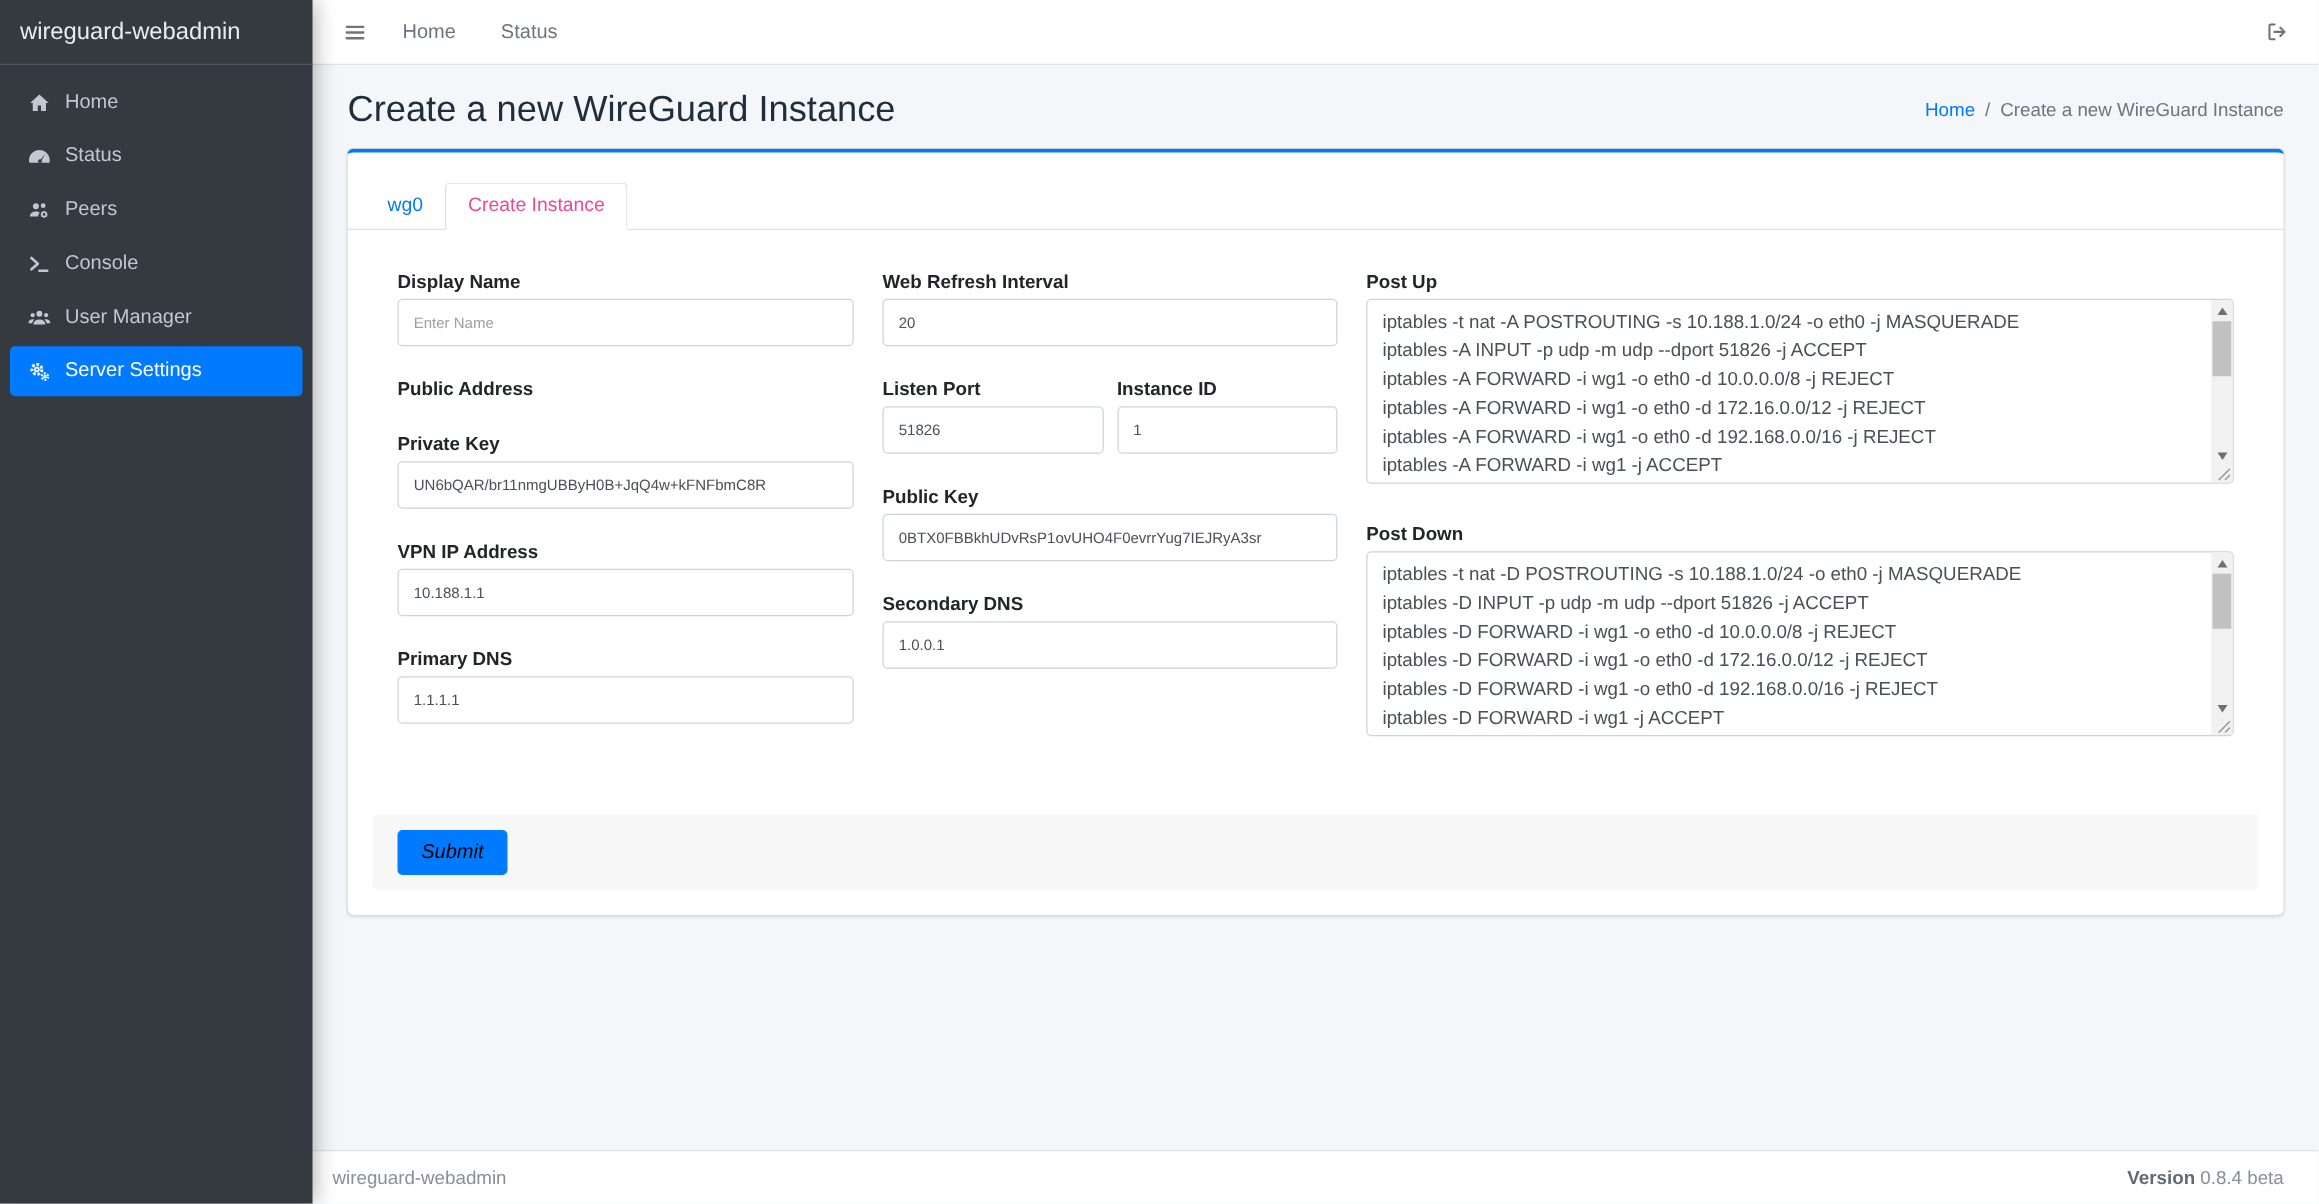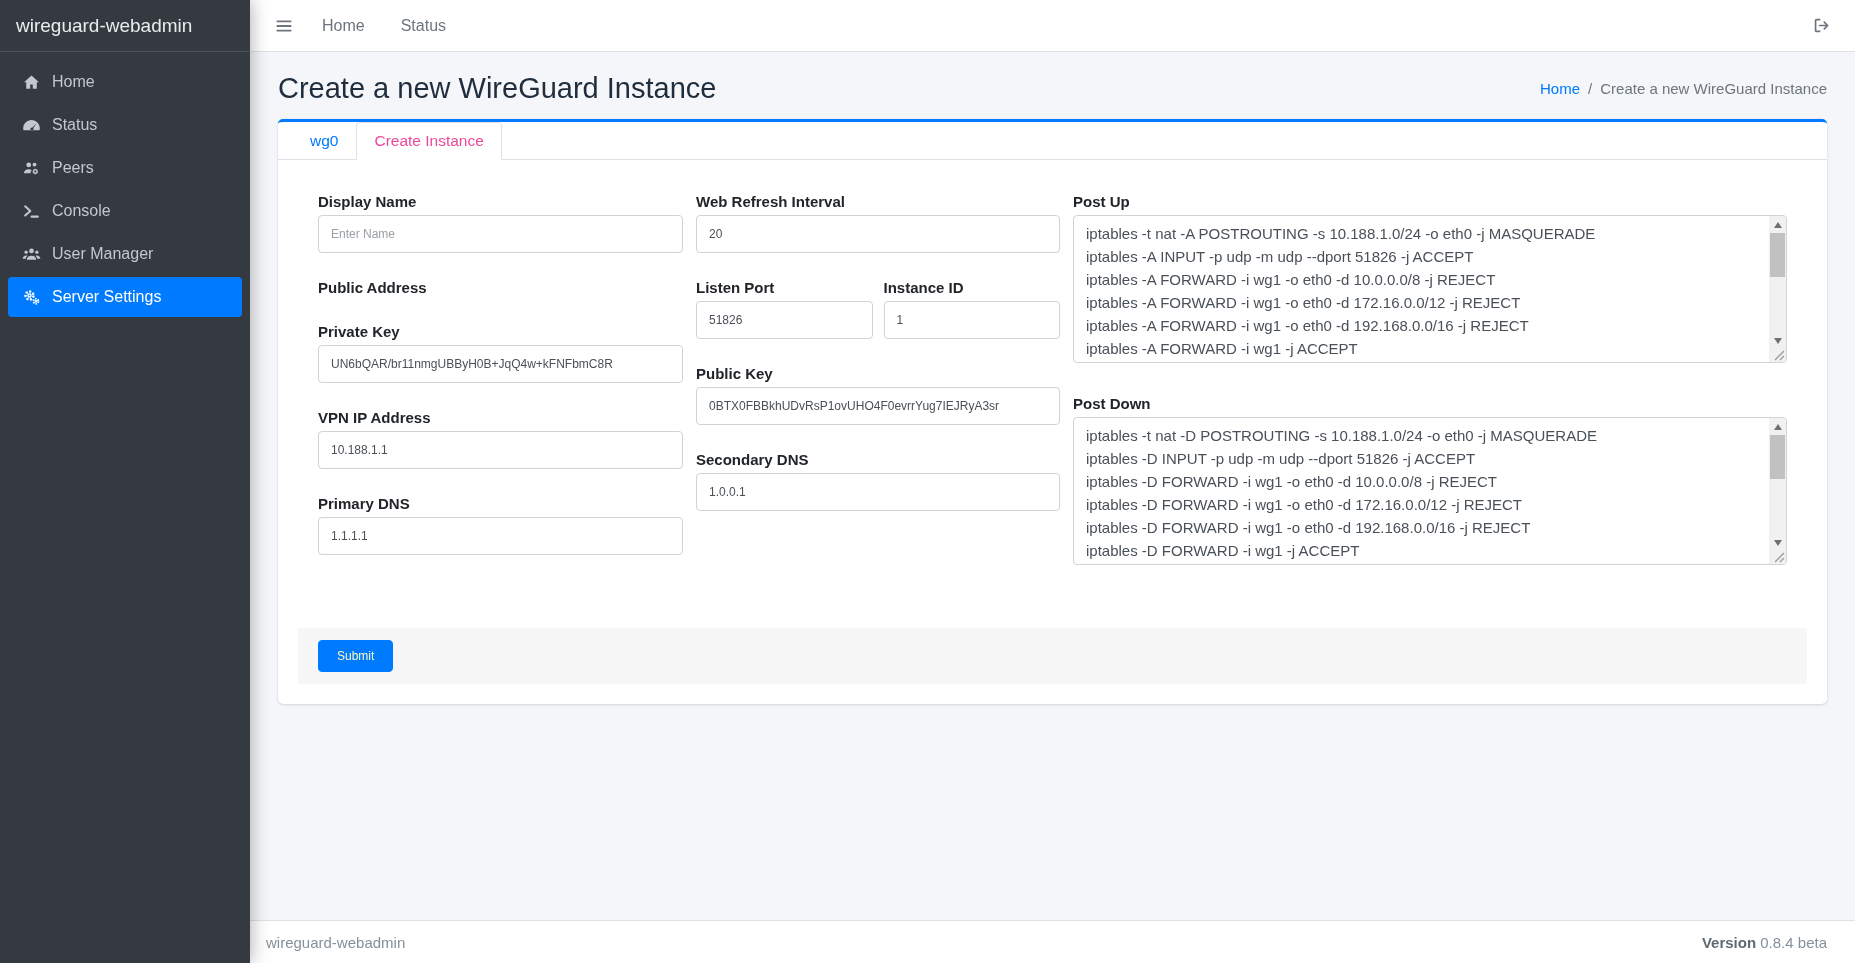--- a/index.html
+++ b/index.html
@@ -29,26 +29,26 @@
   .content { height:868px; padding:0 20px; overflow:hidden; }
   .content-header { display:flex; align-items:center; justify-content:space-between; padding:20px 8px 14px 8px; }
   .content-header h1 { font-size:29px; font-weight:500; color:#1f2d3d; }
   .breadcrumb { font-size:15px; display:flex; gap:8px; align-items:center; }
   .breadcrumb a { color:#007bff; text-decoration:none; cursor:pointer; }
   .breadcrumb .sep { color:#6c757d; }
   .breadcrumb .cur { color:#6c757d; }
 
   
   .card { background:#fff; border-top:3px solid #007bff; border-radius:5px; box-shadow:0 0 1px rgba(0,0,0,.15), 0 1px 3px rgba(0,0,0,.12); margin:0 8px; }
-  .card-tabs { display:flex; align-items:flex-end; padding:0 14px 0 14px; border-bottom:1px solid #dee2e6; }
+  .card-tabs { display:flex; align-items:flex-end; padding:24px 14px 0 14px; border-bottom:1px solid #dee2e6; }
   .tab { padding:9px 17px; font-size:15.5px; color:#007bff; cursor:pointer; text-decoration:none; border:1px solid transparent; border-radius:4px 4px 0 0; margin-bottom:-1px; }
   .tab.active { background:#fff; color:#ec4899; border-color:#dee2e6 #dee2e6 #fff; cursor:default; }
 
   .pane { padding:13px 20px 20px 20px; }
-  .form-grid { display:flex; gap:13px; padding:20px 20px 0 20px; }
+  .form-grid { display:flex; gap:23px; padding:20px 20px 0 20px; }
   .col.c1 { width:365px; min-width:365px; }
   .col.c2 { width:364px; min-width:364px; }
   .col.c3 { flex:1; }
 
   .fg { margin-bottom:26px; }
   .fg label { display:block; font-size:15px; font-weight:700; color:#212529; line-height:18px; margin-bottom:4px; }
   .fi { width:100%; height:38px; border:1px solid #ced4da; border-radius:4px; padding:0 12px; font-size:12px; color:#495057; background:#fff; font-family:inherit; outline:none; white-space:nowrap; overflow:hidden; }
   .fi::placeholder { color:#9aa0a6; }
   .split { display:flex; gap:11px; }
   .split .fg { flex:1; }
@@ -63,21 +63,21 @@
   .sb { position:absolute; top:1px; right:1px; bottom:1px; width:17px; background:#f1f1f1; border-radius:0 3px 3px 0; }
   .sb-btn { position:absolute; left:0; width:17px; height:15px; display:flex; align-items:center; justify-content:center; cursor:pointer; }
   .sb-btn.up { top:1px; } .sb-btn.down { bottom:14px; }
   .tri-up { width:0; height:0; border-left:4px solid transparent; border-right:4px solid transparent; border-bottom:6px solid #707070; }
   .tri-down { width:0; height:0; border-left:4px solid transparent; border-right:4px solid transparent; border-top:6px solid #707070; }
   .sb-thumb { position:absolute; left:1px; top:17px; width:15px; height:44px; background:#c1c1c1; cursor:pointer; }
   .grip { position:absolute; right:2px; bottom:2px; width:11px; height:11px; cursor:nwse-resize; }
   .pu-group { margin-bottom:32px; }
 
   .submit-strip { margin-top:37px; background:#f7f7f7; border-radius:0 0 4px 4px; padding:12px 20px; }
-  .btn-primary { background:#007bff; color:#fef9c3; border:1px solid #007bff; border-radius:4px; padding:8px 18px; font-size:12px; font-family:inherit; cursor:pointer; }
+  .btn-primary { background:#007bff; color:#000000; border:1px solid #007bff; border-radius:4px; padding:8px 18px; font-size:16px; font-family:inherit; cursor:pointer;font-style:italic; }
 
   
   footer { height:43px; min-height:43px; background:#fff; border-top:1px solid #dee2e6; display:flex; align-items:center; justify-content:space-between; padding:0 28px 0 16px; font-size:15px; color:#869099; }
   footer .version b { color:#5f6a72; font-weight:700; }
 </style>
 </head>
 <body>
 
 <div class="app">
 

